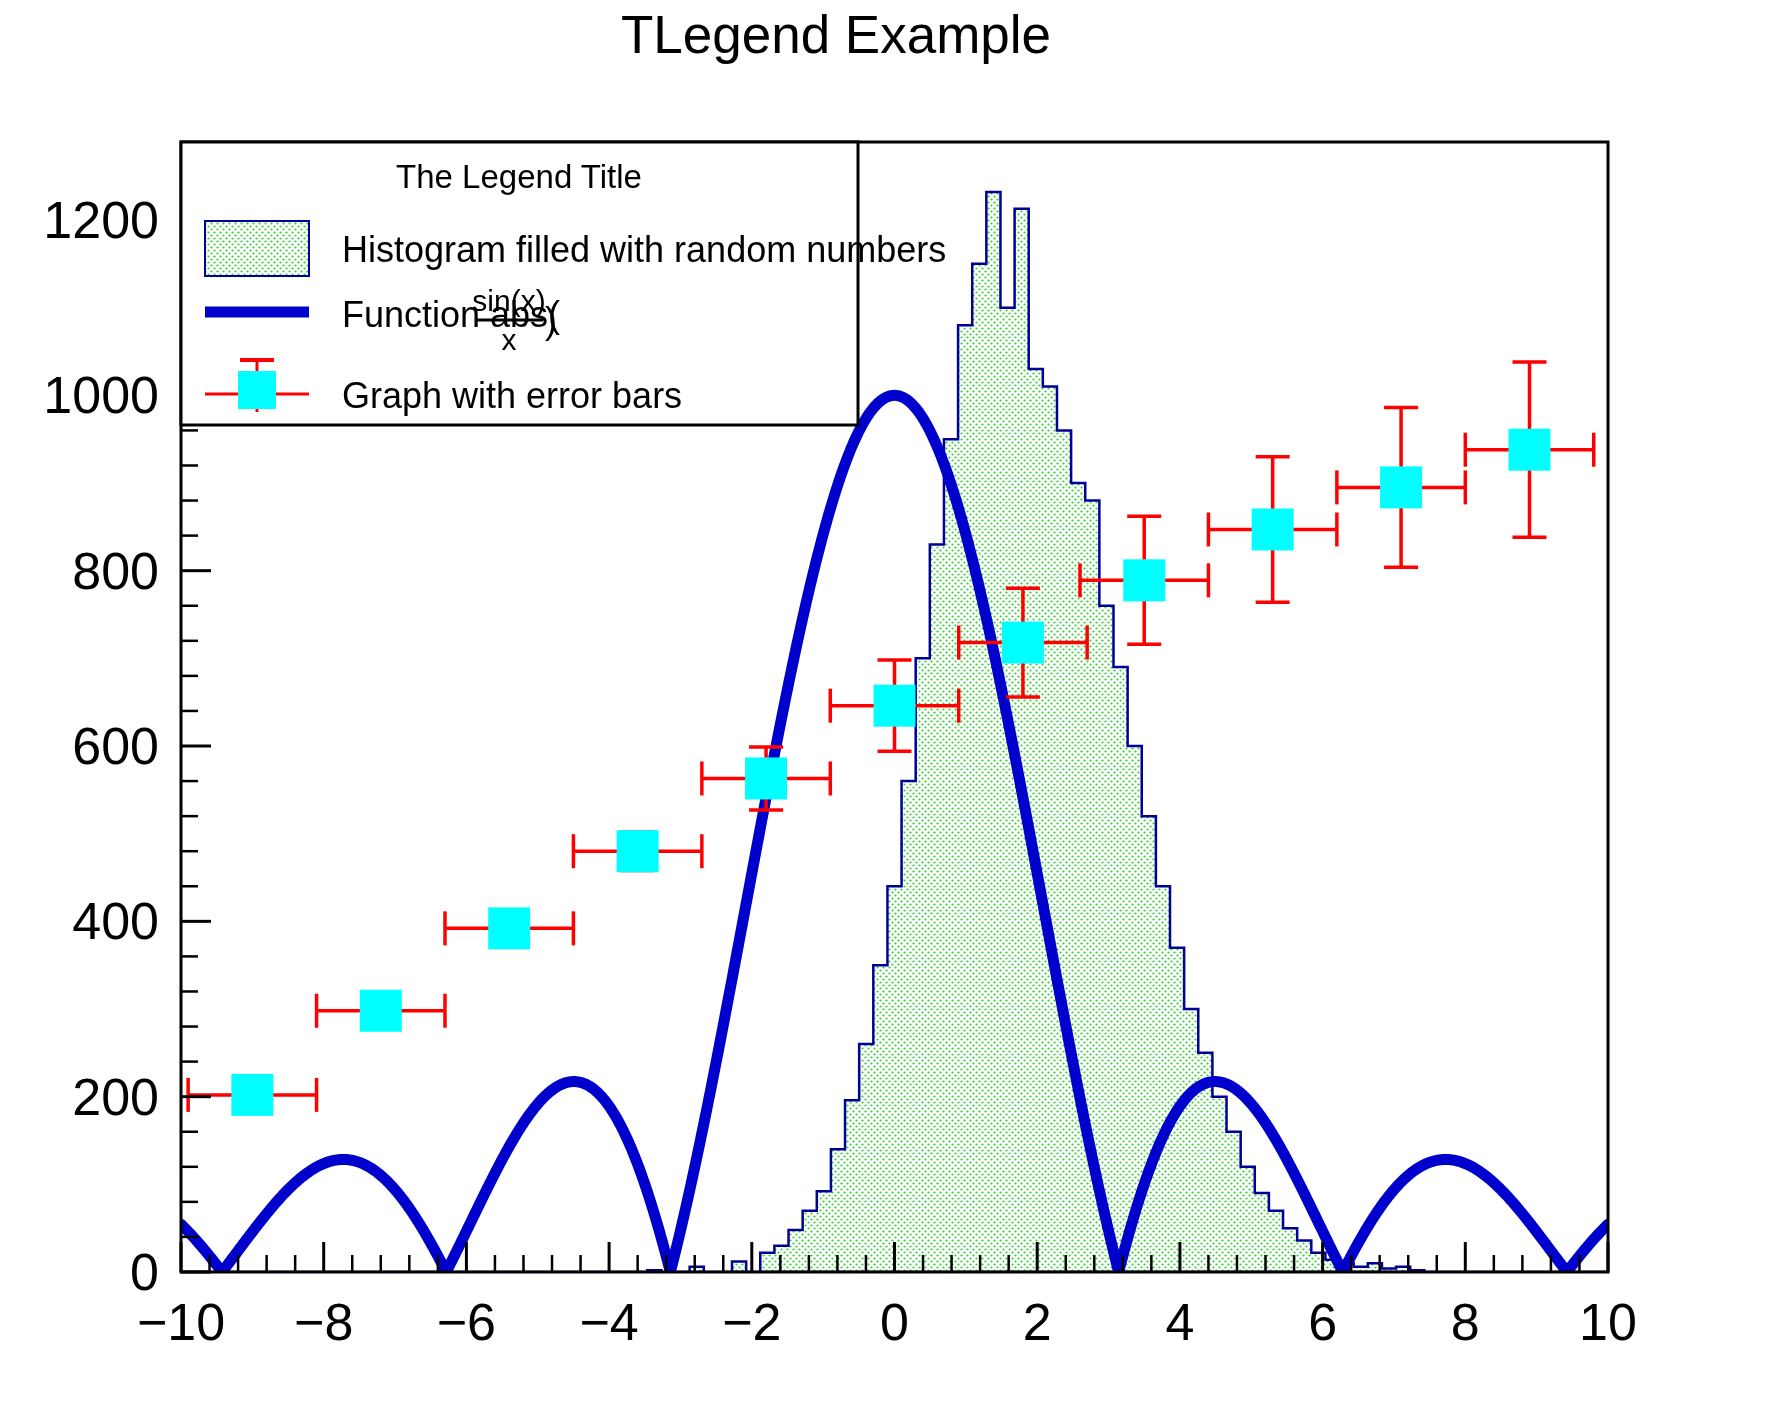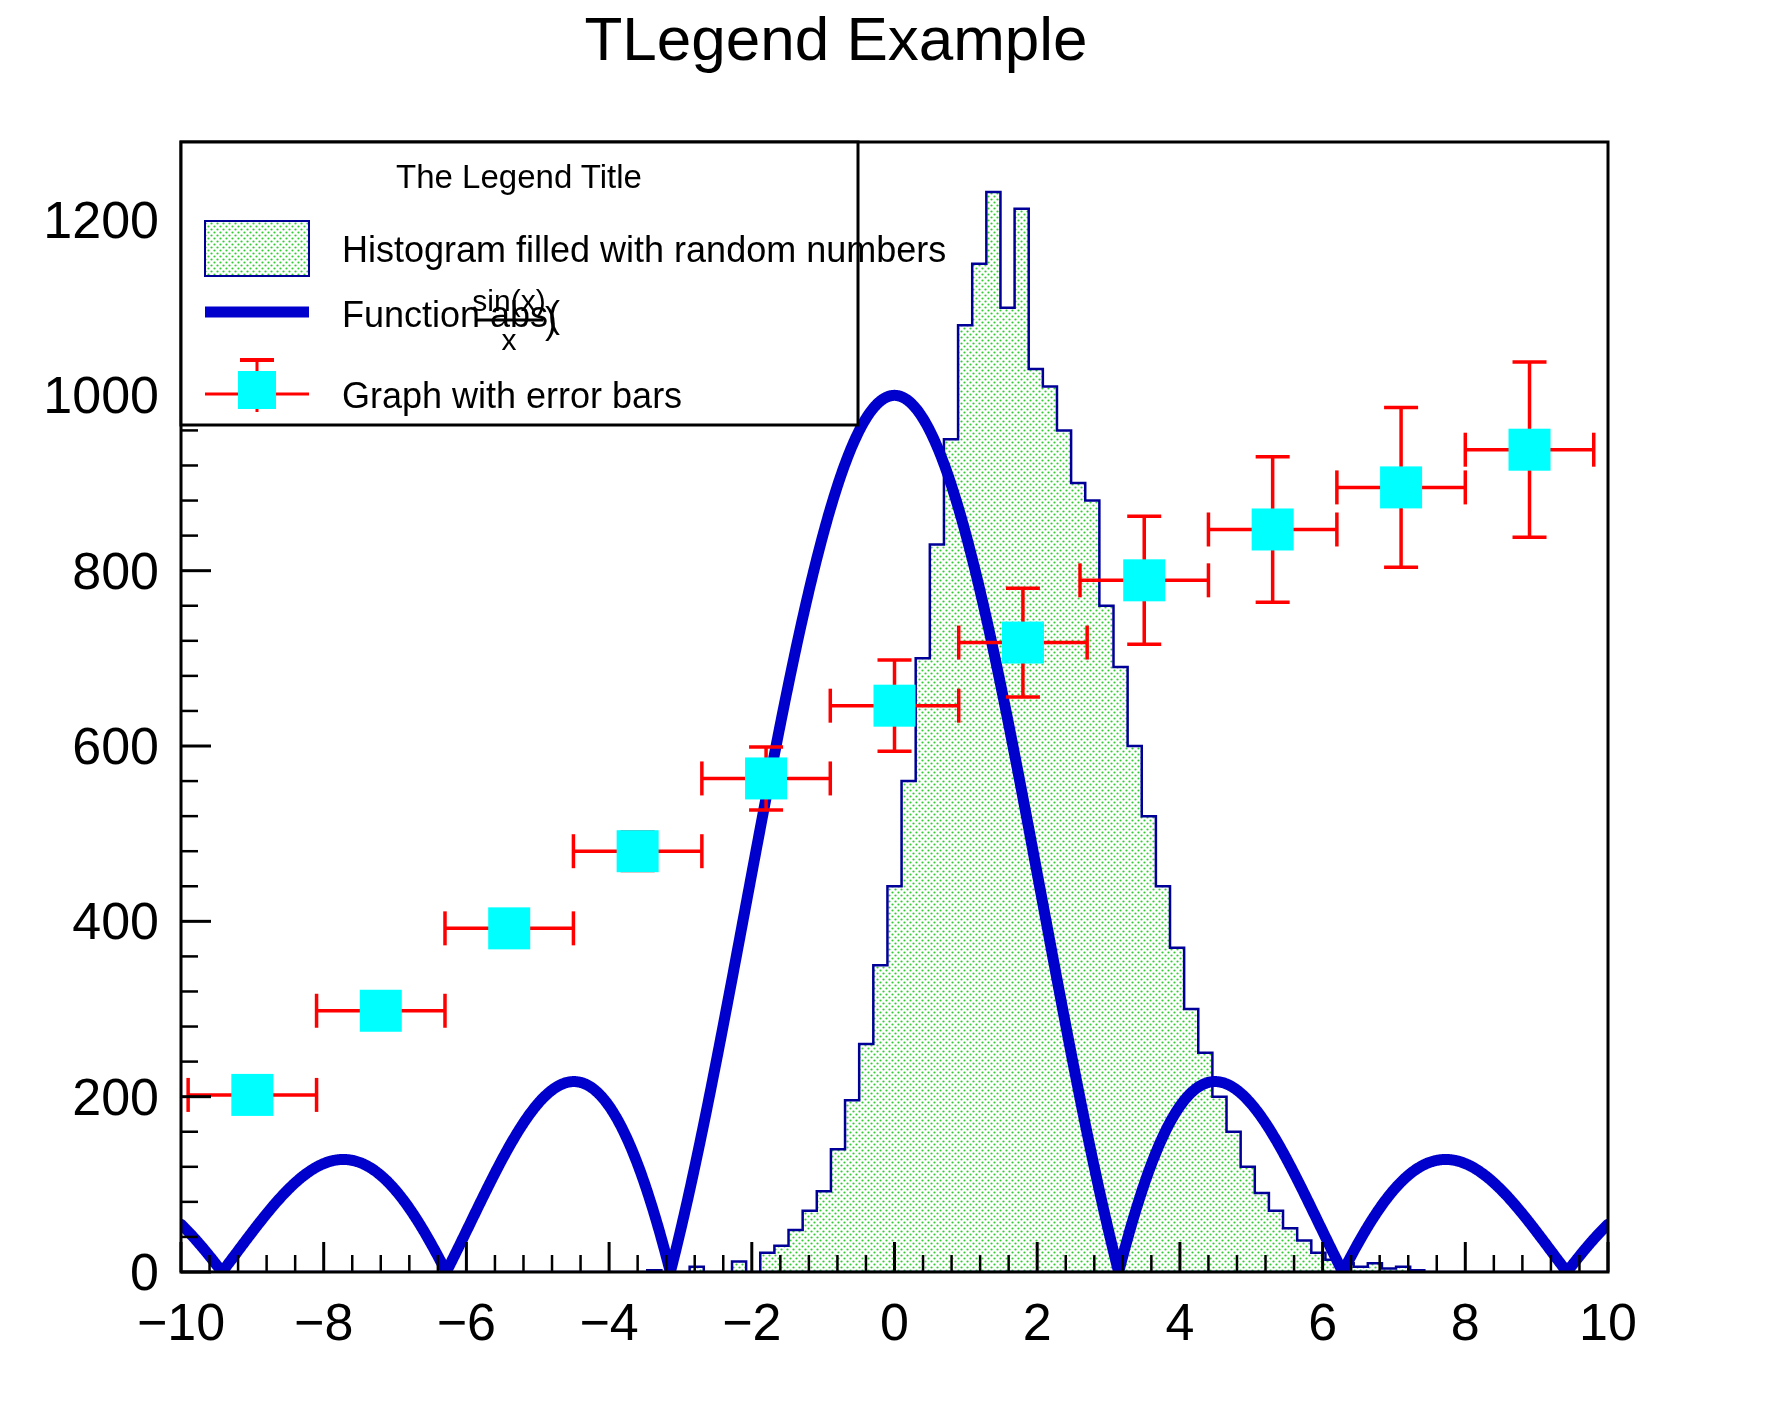--- a/index.html
+++ b/index.html
@@ -19,21 +19,21 @@
     height: 1416px;
     background: #ffffff;
   }
   #plot-title {
     position: absolute;
     left: 0;
     top: 8px;
     width: 1672px;
     text-align: center;
     font-family: "Liberation Sans", sans-serif;
-    font-size: 62px;
+    font-size: 53px;
     color: #000000;
     letter-spacing: 0px;
     line-height: 1.0;
   }
   svg.chart-svg {
     position: absolute;
     left: 0;
     top: 0;
     width: 1788px;
     height: 1416px;

